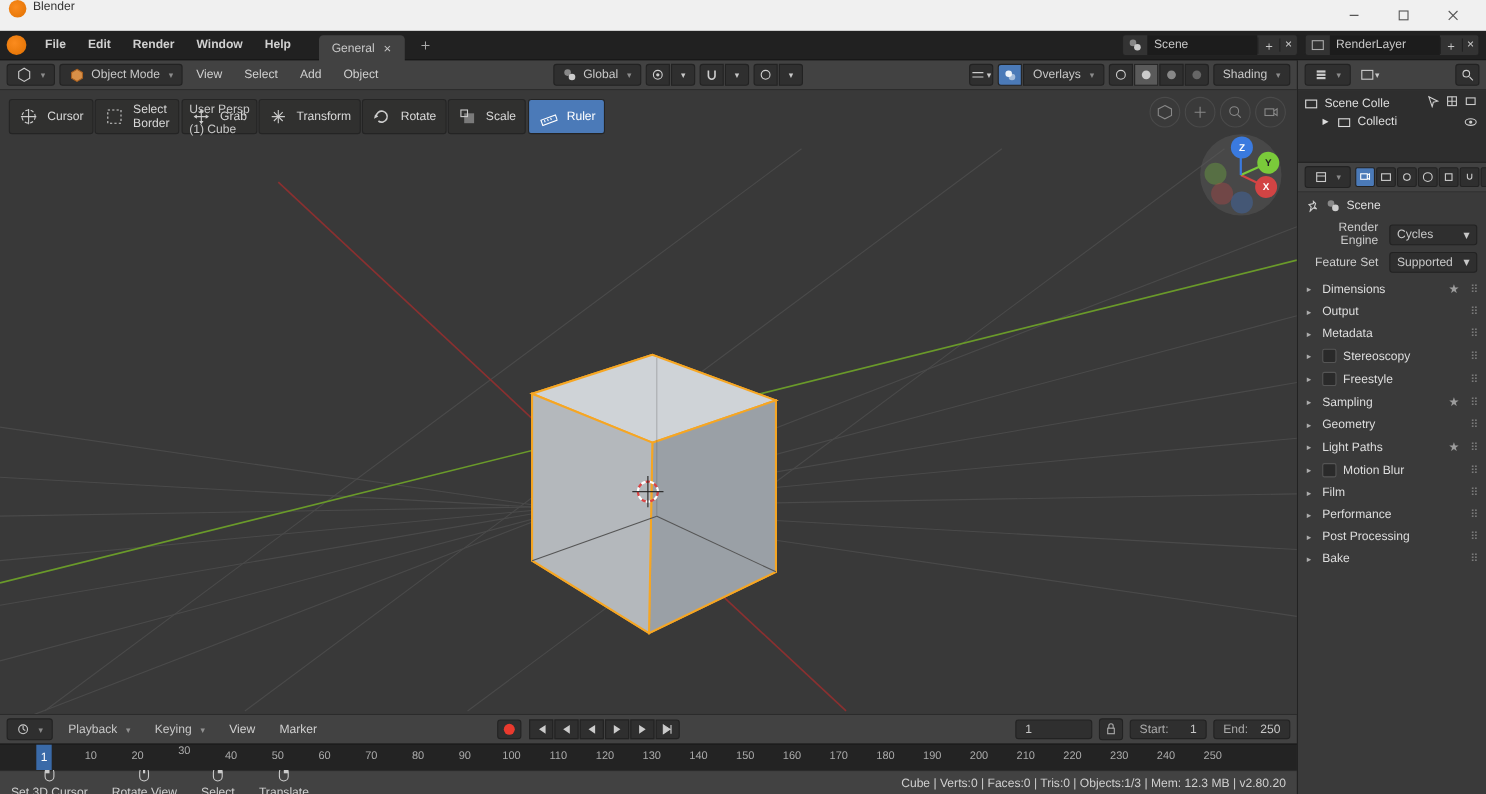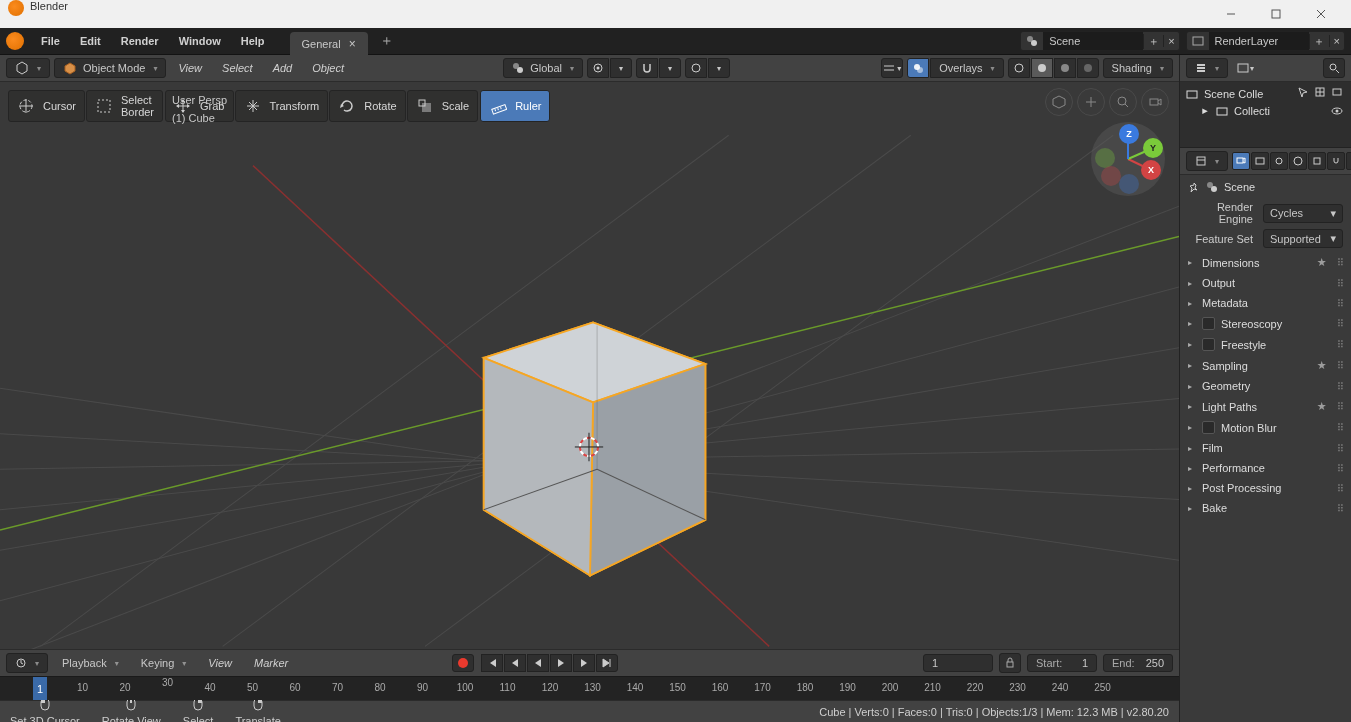--- a/index.html
+++ b/index.html
@@ -19,21 +19,21 @@
 .topbar .right-cluster { margin-left: auto; display: flex; align-items: center; gap: 6px; }
 .scene-field { display: flex; align-items: center; background: #333; border: 1px solid #222; border-radius: 3px; height: 20px; }
 .scene-field .ico { padding: 0 4px; display: flex; align-items: center; }
 .scene-field input { background: #1c1c1c; border: none; color: #c8c8c8; padding: 2px 6px; width: 100px; height: 100%; outline: none; }
 .scene-field .pill { padding: 0 4px; border-left: 1px solid #222; cursor: pointer; font-size: 11px; }
 .main-area { flex: 1; display: flex; min-height: 0; }
 .left-column { flex: 1; display: flex; flex-direction: column; min-width: 0; }
 .v3d-header { height: 27px; background: #424242; border-bottom: 1px solid #2b2b2b; display: flex; align-items: center; padding: 0 6px; gap: 4px; }
 .dd { background: #2f2f2f; border: 1px solid #222; border-radius: 3px; padding: 2px 8px; display: flex; align-items: center; gap: 6px; cursor: pointer; height: 20px; }
 .dd .caret { font-size: 8px; margin-left: 2px; opacity: .6; }
-.hdr-btn { padding: 3px 8px; cursor: pointer; color: #d0d0d0; font-style: italic; }
+.hdr-btn { padding: 3px 8px; cursor: pointer; color: #d0d0d0; }
 .icon-btn { width: 22px; height: 20px; border-radius: 3px; display: flex; align-items: center; justify-content: center; cursor: pointer; background: #2f2f2f; border: 1px solid #222; }
 .icon-btn.bare { background: transparent; border: none; }
 .icon-group { display: flex; gap: 1px; }
 .icon-group .icon-btn { border-radius: 0; }
 .icon-group .icon-btn:first-child { border-radius: 3px 0 0 3px; }
 .icon-group .icon-btn:last-child { border-radius: 0 3px 3px 0; }
 .v3d-body { flex: 1; position: relative; background: #393939; overflow: hidden; }
 .toolbar-left { position: absolute; left: 8px; top: 8px; width: 144px; display: flex; flex-direction: row; gap: 1px; }
 .tool-btn { background: #30302f; border: 1px solid #242424; border-radius: 3px; height: 32px; display: flex; align-items: center; padding: 0 8px; gap: 8px; cursor: pointer; color: #d8d8d8; }
 .tool-btn.active { background: #4b7ab8; color: #fff; }

